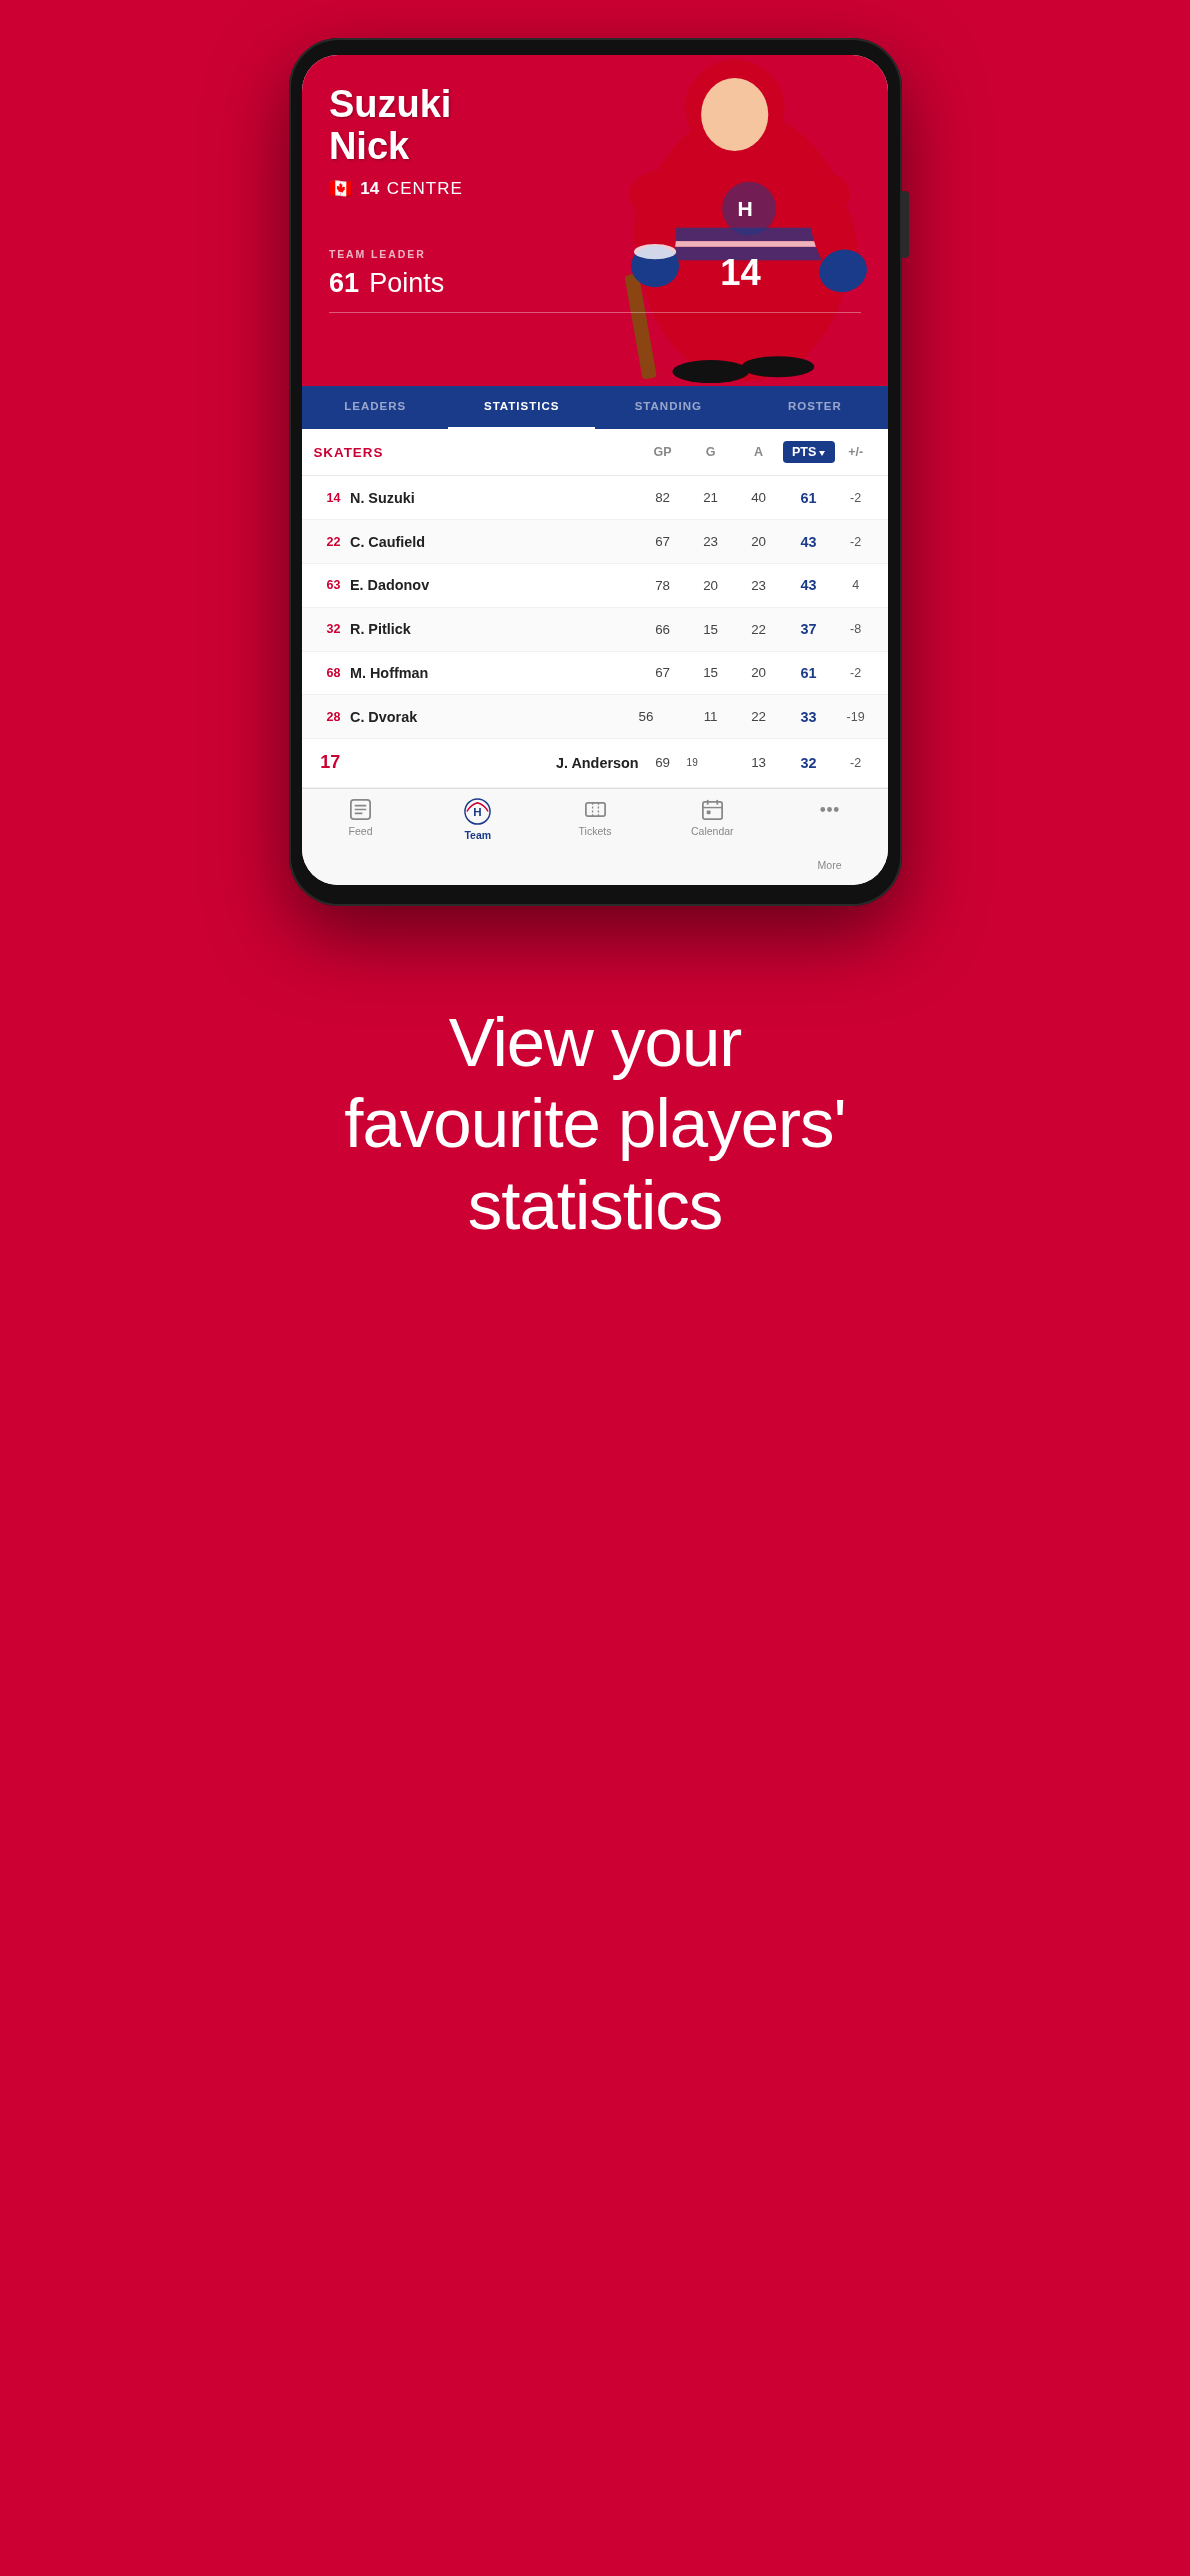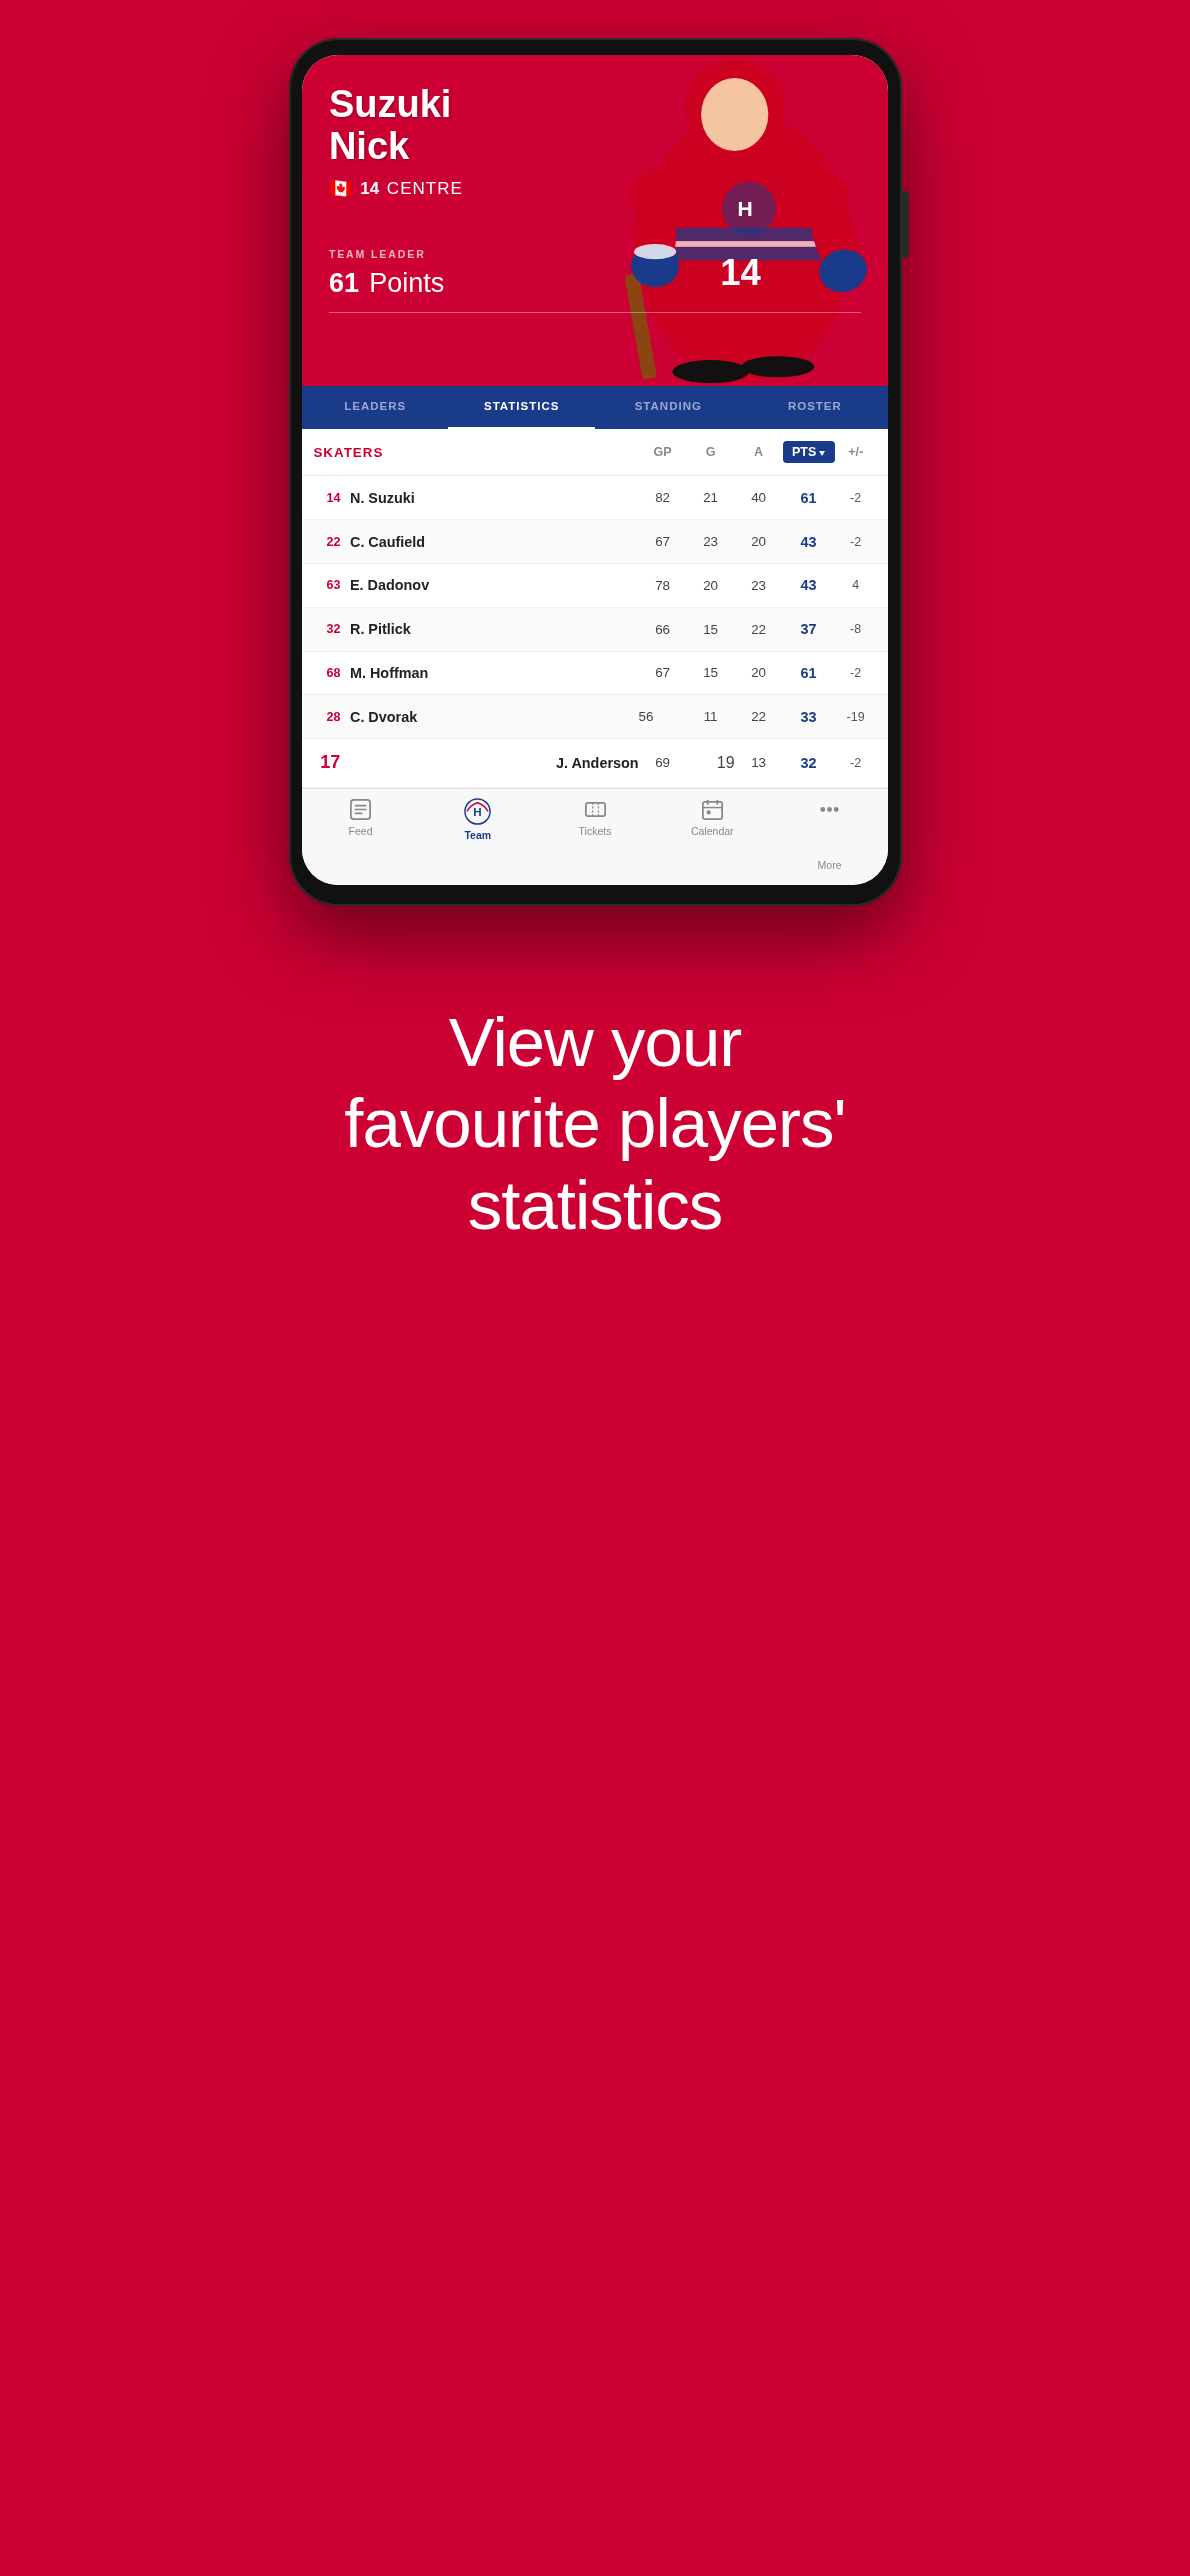--- a/index.html
+++ b/index.html
@@ -171,21 +171,21 @@
             <div style="width:48px; text-align:center; color:#444; font-size:13.4px;">11</div>
             <div style="width:48px; text-align:center; color:#444; font-size:13.4px;">22</div>
             <div style="width:52px; text-align:center; color:#1a3a8a; font-size:14.4px; font-weight:800;">33</div>
             <div style="width:42px; text-align:center; color:#555; font-size:12.5px;">-19</div>
           </div>
 
           <div style="display:flex; align-items:center; padding:13.4px 11.5px; border-bottom:1px solid #f0f0f0;">
             <div style="color:#CC0033; font-size:18px; font-weight:800; width:27px; text-align:right; margin-right:9.6px;">17</div>
             <div style="flex:1; color:#222; font-size:14.4px; font-weight:600;text-align:right;">J. Anderson</div>
             <div style="width:48px; text-align:center; color:#444; font-size:13.4px;">69</div>
-            <div style="width:48px; text-align:right; color:#444; font-size:16px;">19</div>
+            <div style="width:48px; text-align:left; color:#444; font-size:10px;">19</div>
             <div style="width:48px; text-align:center; color:#444; font-size:13.4px;">13</div>
             <div style="width:52px; text-align:center; color:#1a3a8a; font-size:14.4px; font-weight:800;">32</div>
             <div style="width:42px; text-align:center; color:#555; font-size:12.5px;">-2</div>
           </div>
         </div>
 
         <div style="background:#f8f8f8; border-top:1px solid #e0e0e0; display:flex; padding:7.7px 0 13.4px;">
 
           <div style="flex:1; display:flex; flex-direction:column; align-items:center; gap:3.8px; cursor:pointer;">
             <svg width="25" height="25" viewBox="0 0 26 26">

